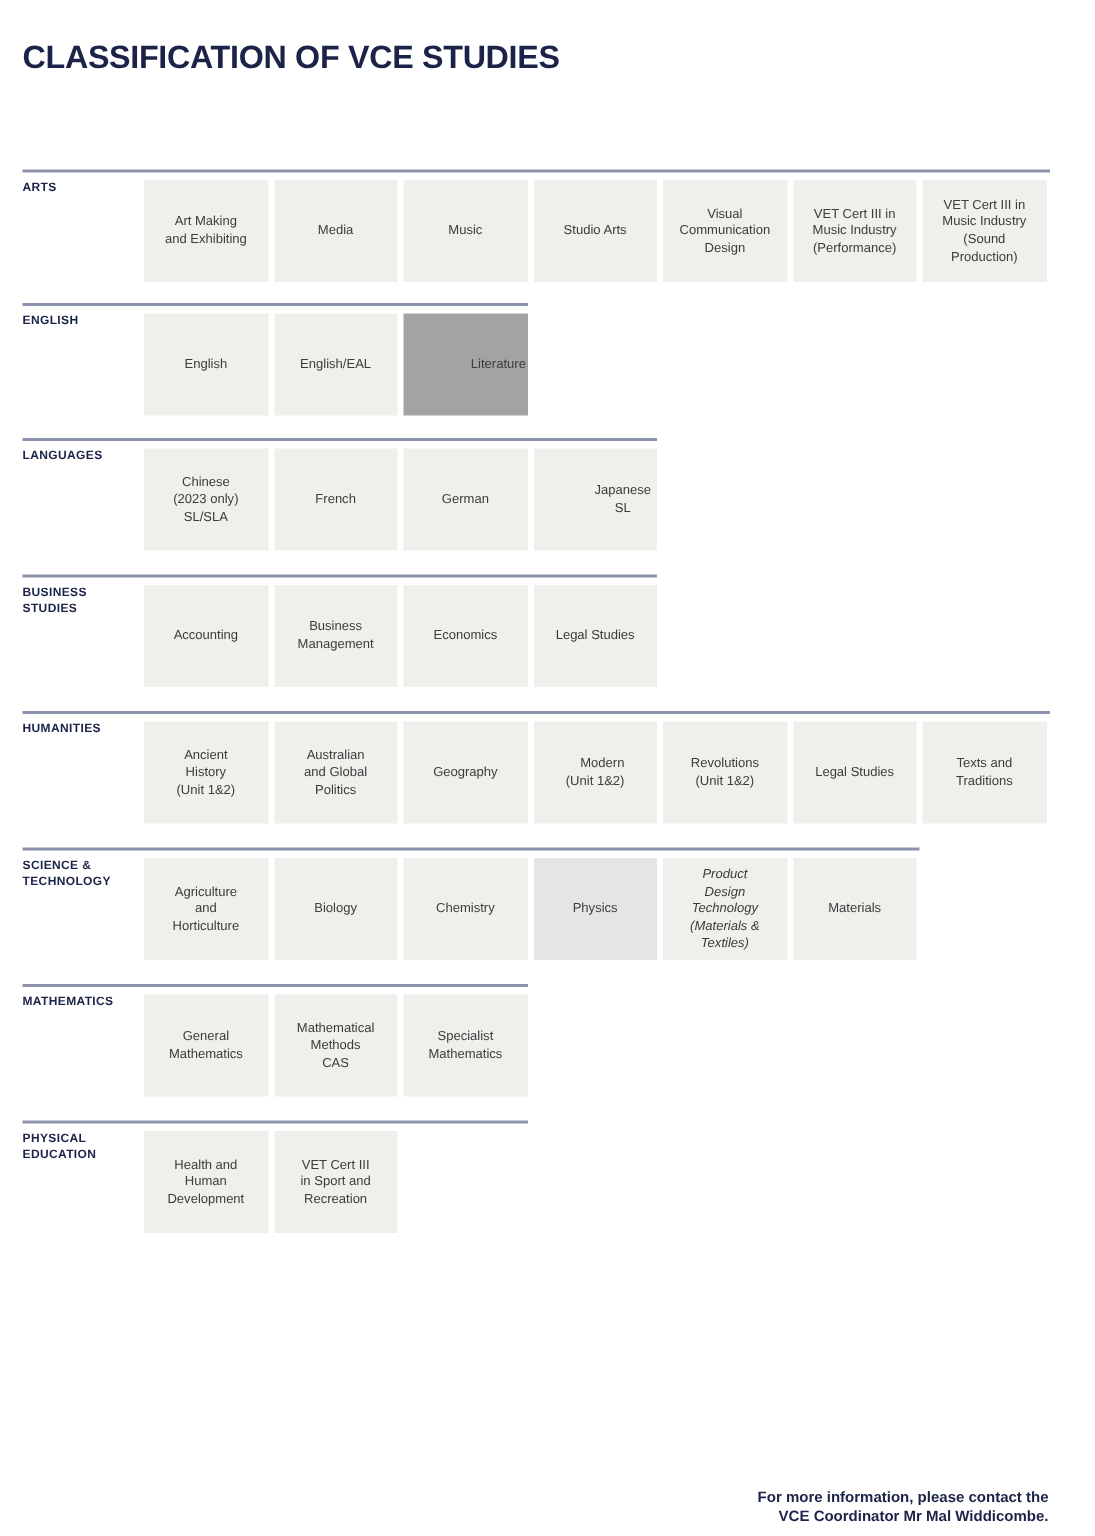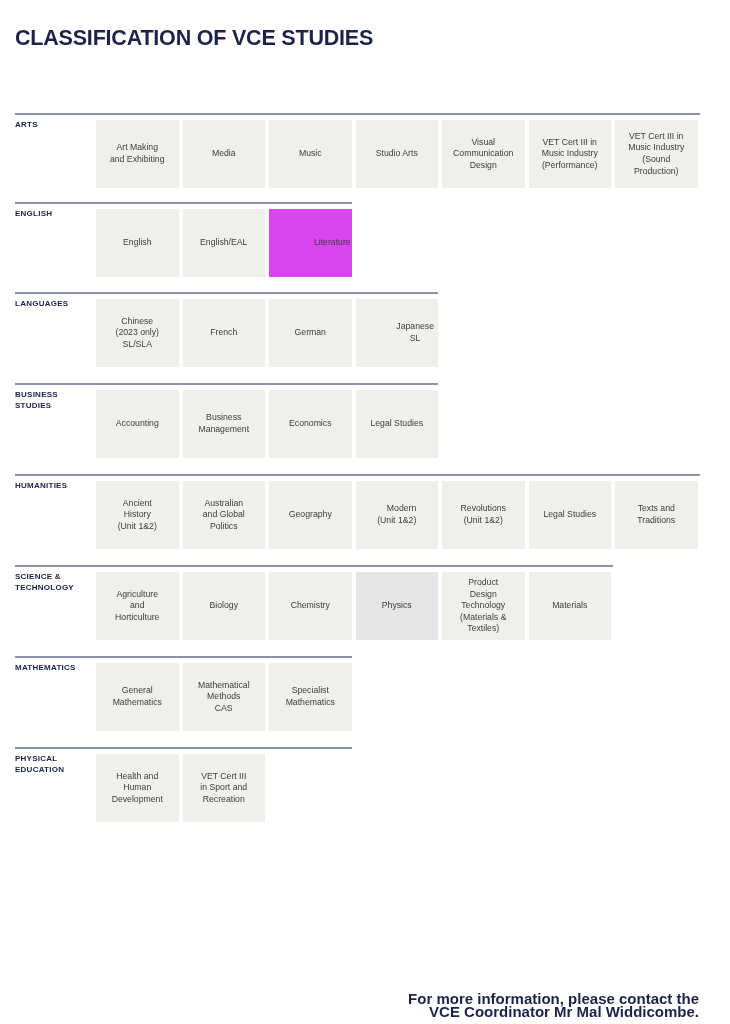--- a/index.html
+++ b/index.html
@@ -89,21 +89,21 @@
     text-align: center;
     white-space: pre-line;
   }
 
   
   #footer-note {
     position: absolute;
     right: 31px;
     bottom: 6px;
     text-align: right;
-    font-size: 15px;
+    font-size: 10px;
     font-weight: bold;
     line-height: 12.5px;
     color: #1b2348;
     white-space: pre-line;
   }
 </style>
 </head>
 <body>
 
 <h1 id="page-title">CLASSIFICATION OF VCE STUDIES</h1>
@@ -147,21 +147,21 @@
     <div class="study-group" style="top: 202px;">
       <div class="group-rule" style="width: 337px; background: rgb(140, 147, 171);"></div>
       <div class="group-label" style="color: rgb(27, 35, 72);">ENGLISH</div>
       <div class="subject-strip">
         <div class="subject-cell" style="background: rgb(239, 239, 236);">
           <span class="subject-label" style="color: rgb(60, 60, 60);">English</span>
         </div>
         <div class="subject-cell" style="background: rgb(239, 239, 236);">
           <span class="subject-label" style="color: rgb(60, 60, 60);">English/EAL</span>
         </div>
-        <div class="subject-cell" style="background: #d946ef; padding-left: 48px;">
+        <div class="subject-cell" style="background: #a3a3a3; padding-left: 48px;">
           <span class="subject-label" style="color: rgb(60, 60, 60);">Literature</span>
         </div>
       </div>
     </div>
     <div class="study-group" style="top: 292px;">
       <div class="group-rule" style="width: 423px; background: rgb(140, 147, 171);"></div>
       <div class="group-label" style="color: rgb(27, 35, 72);">LANGUAGES</div>
       <div class="subject-strip">
         <div class="subject-cell" style="background: rgb(239, 239, 236);">
           <span class="subject-label" style="color: rgb(60, 60, 60);">Chinese
@@ -245,21 +245,21 @@
         <div class="subject-cell" style="background: rgb(239, 239, 236);">
           <span class="subject-label" style="color: rgb(60, 60, 60);">Biology</span>
         </div>
         <div class="subject-cell" style="background: rgb(239, 239, 236);">
           <span class="subject-label" style="color: rgb(60, 60, 60);">Chemistry</span>
         </div>
         <div class="subject-cell" style="background: #e5e5e5;">
           <span class="subject-label" style="color: rgb(60, 60, 60);">Physics</span>
         </div>
         <div class="subject-cell" style="background: rgb(239, 239, 236);">
-          <span class="subject-label" style="color: rgb(60, 60, 60);">Product
+          <span class="subject-label" style="color: rgb(60, 60, 60); font-style: italic;">Product
 Design
 Technology
 (Materials &amp;
 Textiles)</span>
         </div>
         <div class="subject-cell" style="background: rgb(239, 239, 236);">
           <span class="subject-label" style="color: rgb(60, 60, 60);">Materials</span>
         </div>
       </div>
     </div>

